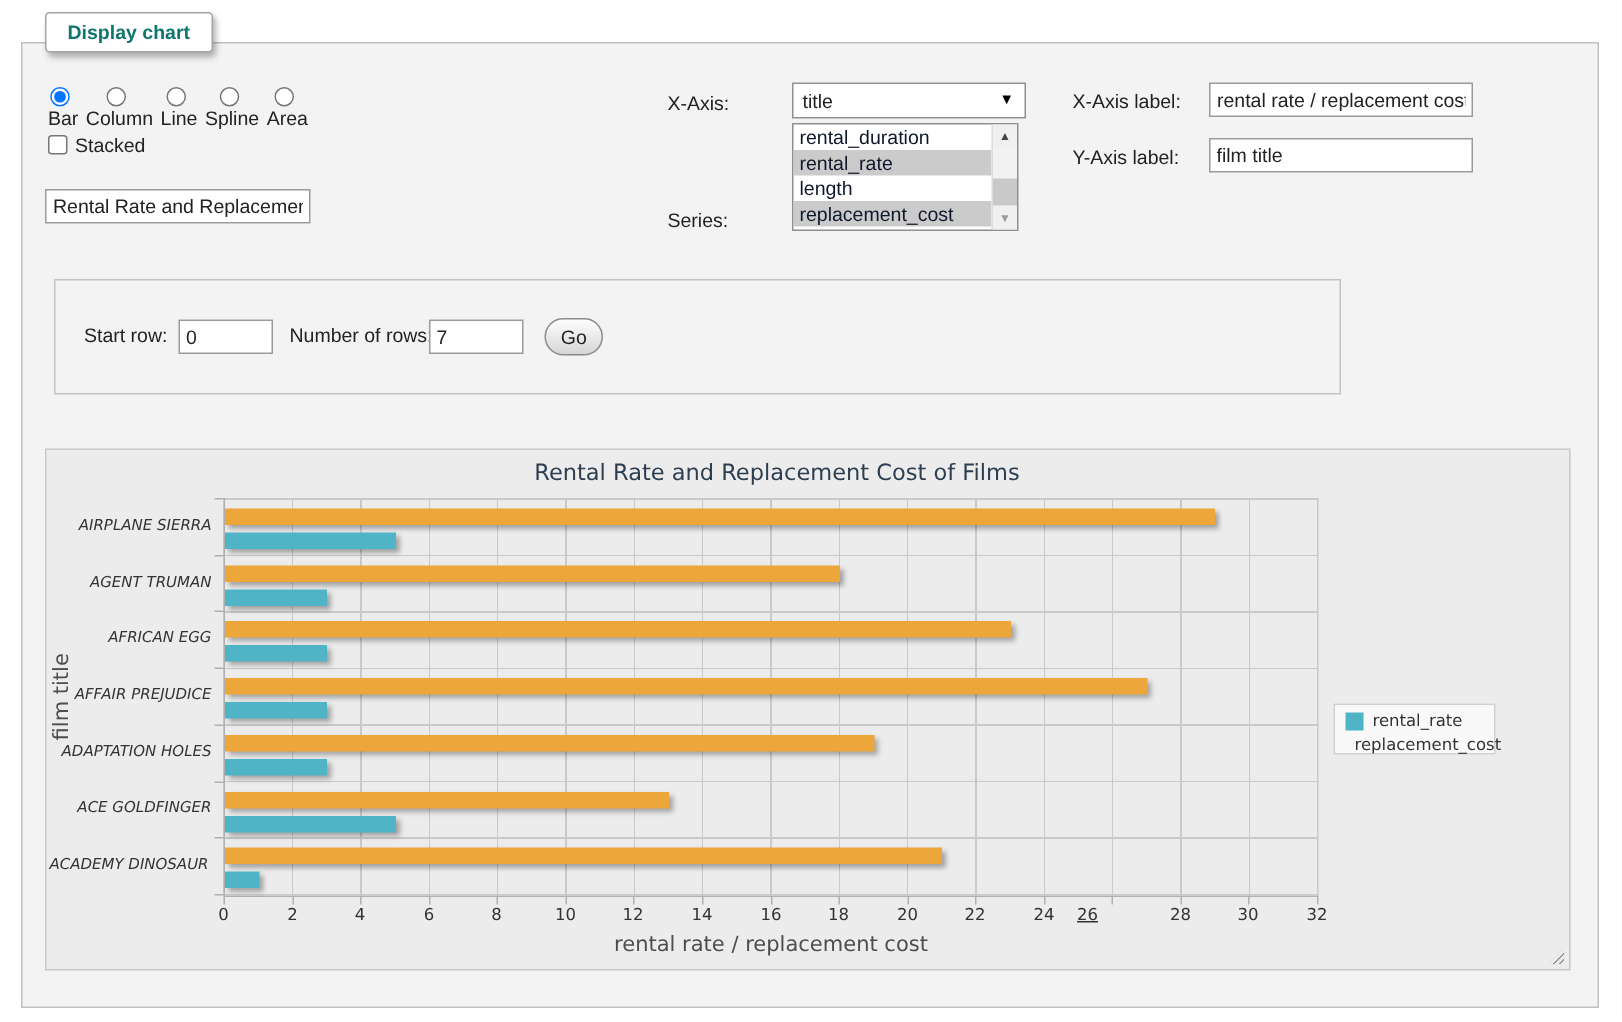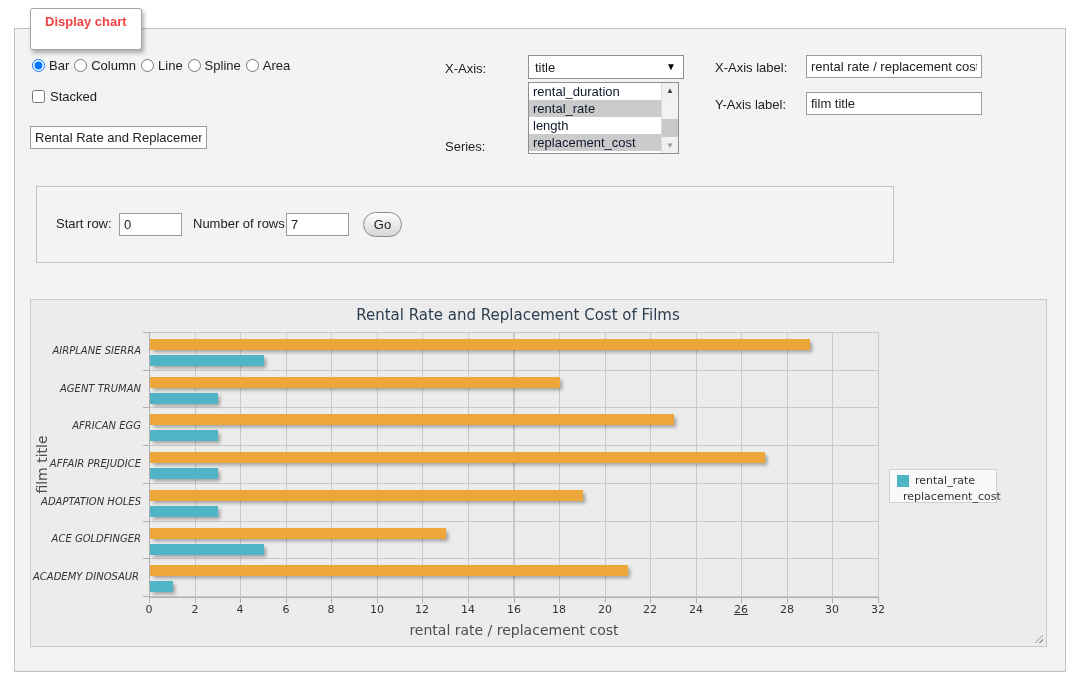--- a/index.html
+++ b/index.html
@@ -1,27 +1,27 @@
 <!DOCTYPE html>
 <html><head>
 <meta charset="utf-8">
 <style>
   * { margin:0; padding:0; box-sizing:border-box; }
   html,body { width:1081px; height:681px; background:#fff; font-family:"Liberation Sans",sans-serif; }
   #stage { position:relative; width:1081px; height:681px; overflow:hidden; }
 
   .outer-fieldset { position:absolute; left:14px; top:28px; width:1052px; height:644px;
     background:#f3f3f3; border:1px solid #c0c0c0; }
-  .legend-box { position:absolute; left:30px; top:8px; height:42px; padding:5px 14px;
+  .legend-box { position:absolute; left:30px; top:8px; height:27px; padding:5px 14px;
     background:#fff; border:1px solid #a5a5a5; border-radius:3px;
-    box-shadow:2px 3px 4px rgba(0,0,0,0.3); font-size:13px; font-weight:bold; color:#ef4444; z-index:5; }
+    box-shadow:2px 3px 4px rgba(0,0,0,0.3); font-size:13px; font-weight:bold; color:#0f766e; z-index:5; }
 
   .ctl { position:absolute; font-size:13px; color:#222; }
   .radio-row { left:32px; top:58px; display:flex; align-items:center; }
-  .radio-row label { display:flex; margin-right:5px; }
+  .radio-row label { display:flex; margin-right:5px;flex-direction:column; }
   .radio-row input { margin-right:4px; }
   .check-row { left:32px; top:89px; display:flex; align-items:center; }
   .check-row input { margin-right:5px; }
 
   input[type=text] { position:absolute; background:#fff; border:1px solid #9a9a9a;
     font-family:"Liberation Sans",sans-serif; font-size:13px; color:#222; padding:2px 4px; }
   .title-input { left:30px; top:126px; width:177px; height:23px; }
 
   .lbl { position:absolute; font-size:13px; color:#222; text-align:left; }
   .lbl-xaxis { left:445px; top:61px; width:80px; }
@@ -212,21 +212,21 @@
         <div class="xtick-label" style="left: 463px;">16</div>
         <div class="tick-x" style="left: 528px;"></div>
         <div class="xtick-label" style="left: 508px;">18</div>
         <div class="tick-x" style="left: 574px;"></div>
         <div class="xtick-label" style="left: 554px;">20</div>
         <div class="tick-x" style="left: 619px;"></div>
         <div class="xtick-label" style="left: 599px;">22</div>
         <div class="tick-x" style="left: 665px;"></div>
         <div class="xtick-label" style="left: 645px;">24</div>
         <div class="tick-x" style="left: 710px;"></div>
-        <div class="xtick-label" style="left: 690px; text-decoration: underline;">26</div>
+        <div class="xtick-label" style="left: 674px; text-decoration: underline;">26</div>
         <div class="tick-x" style="left: 756px;"></div>
         <div class="xtick-label" style="left: 736px;">28</div>
         <div class="tick-x" style="left: 801px;"></div>
         <div class="xtick-label" style="left: 781px;">30</div>
         <div class="tick-x" style="left: 847px;"></div>
         <div class="xtick-label" style="left: 827px;">32</div>
       </div>
     <div class="xaxis-title">rental rate / replacement cost</div>
     <div class="yaxis-title">film title</div>
     <div class="chart-legend" id="chart-legend">

